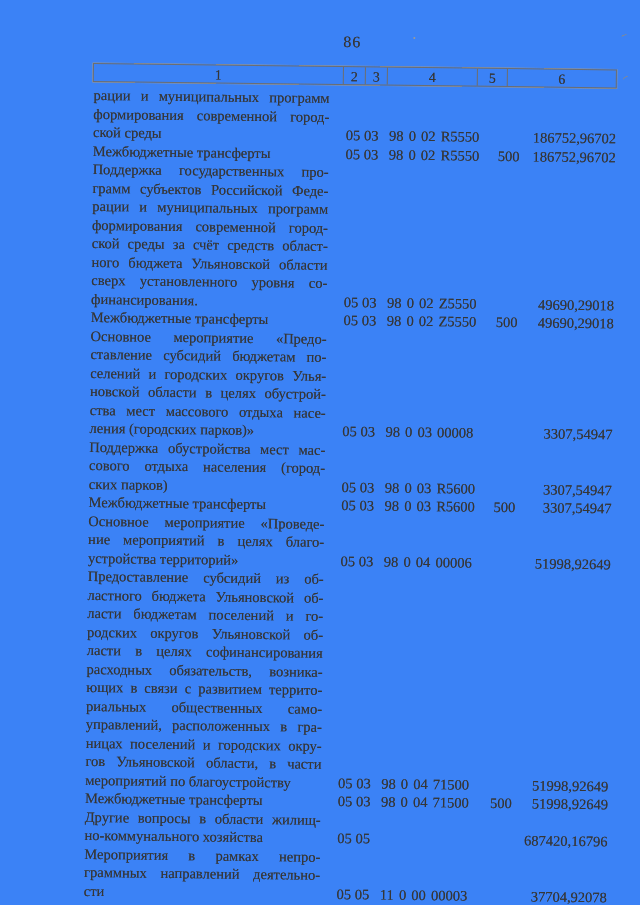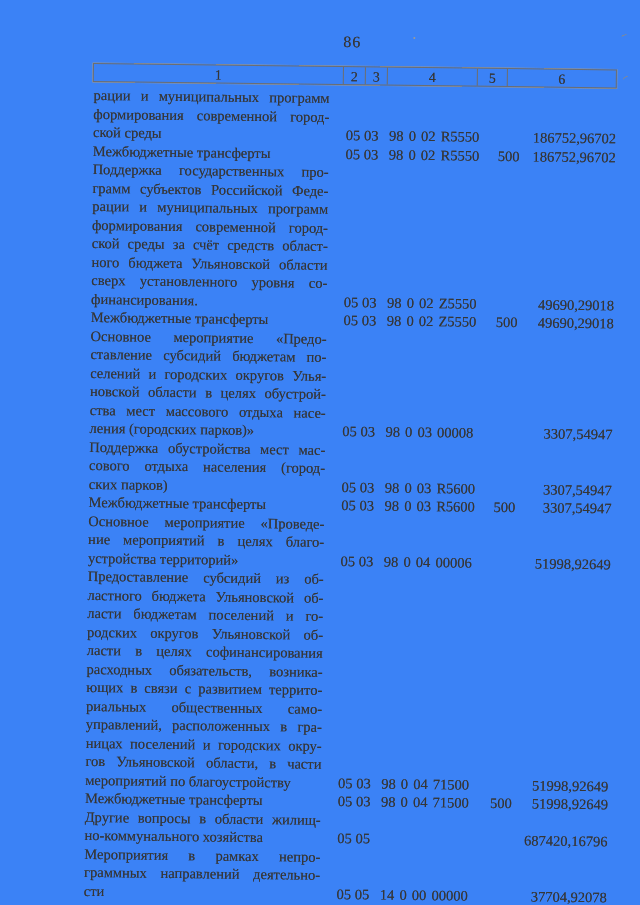--- a/index.html
+++ b/index.html
@@ -276,21 +276,21 @@
   </div>
 
   <div class="trow">
     <div class="cell name">
               <div class="nl just">Мероприятия в рамках непро-</div>
               <div class="nl just">граммных направлений деятельно-</div>
               <div class="nl">сти</div>
             </div>
     <div class="cell c2">05</div>
     <div class="cell c3">05</div>
-    <div class="cell c4">14 0 00 00000</div>
+    <div class="cell c4">11 0 00 00003</div>
     <div class="cell c5"></div>
     <div class="cell amount">37704,92078</div>
   </div>
 </div>
     </div>
 
   </div>
 </div>
 
 </body></html>

